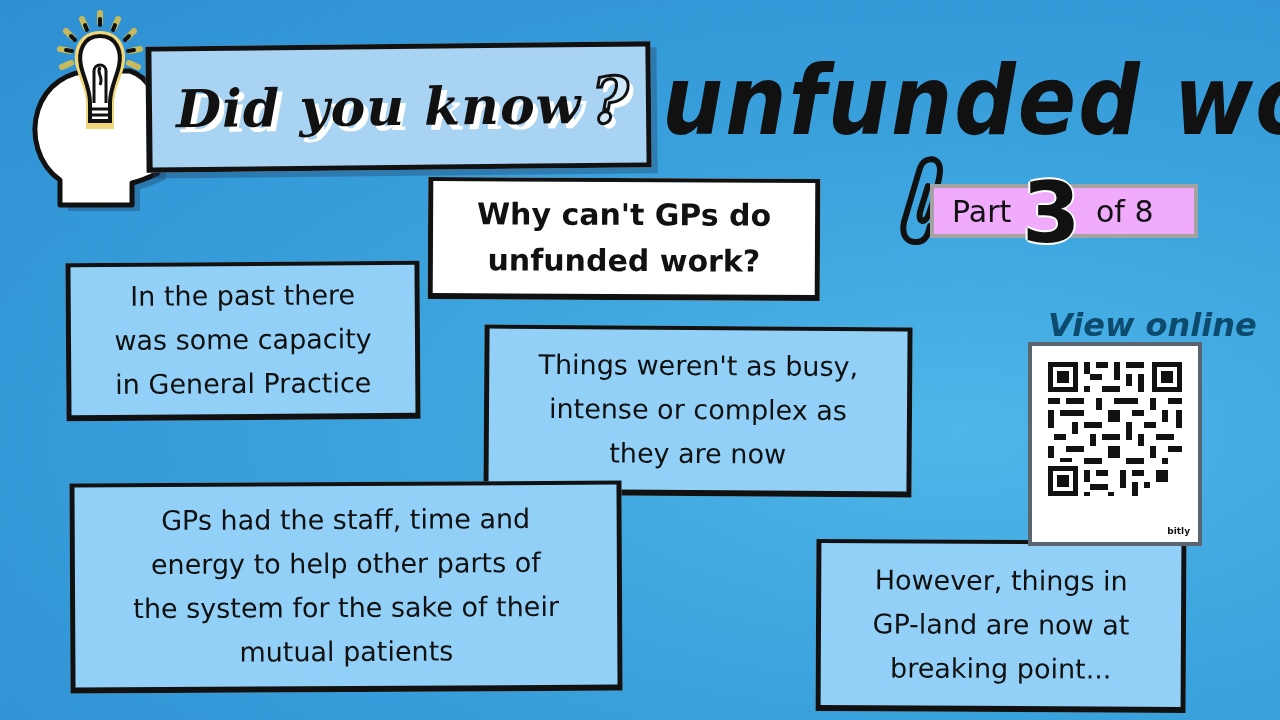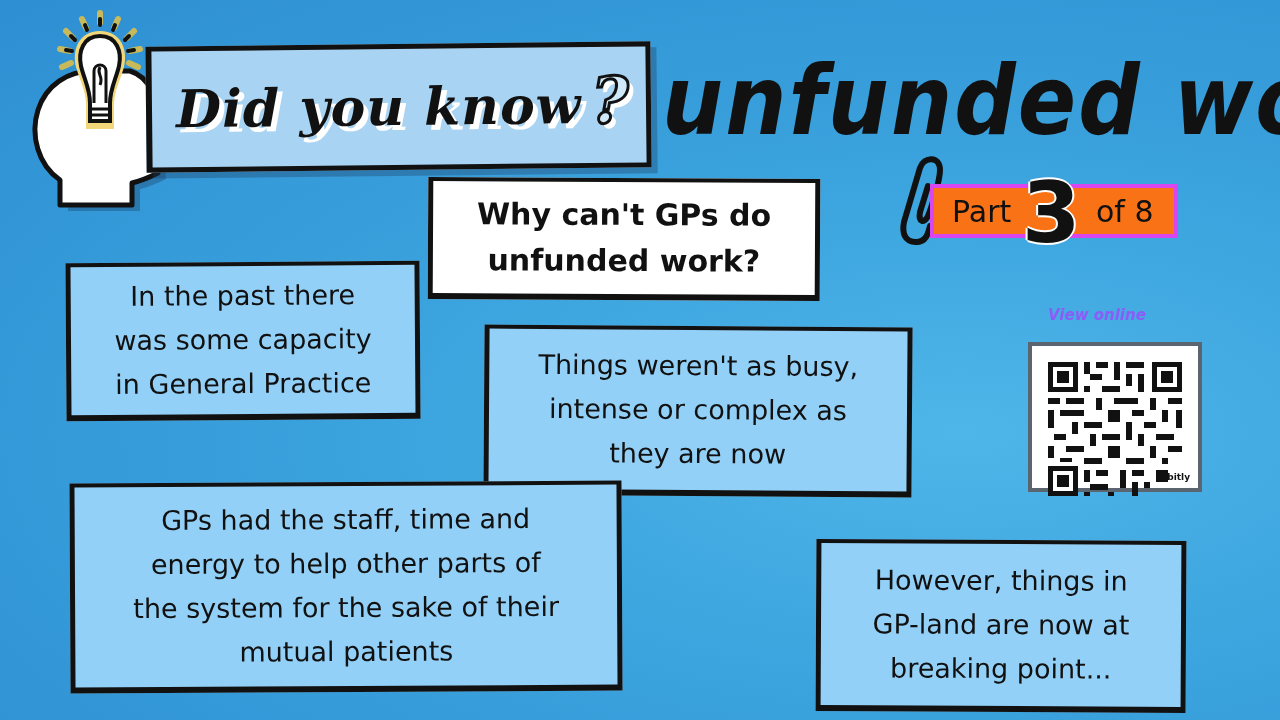--- a/index.html
+++ b/index.html
@@ -31,22 +31,22 @@
     }
     
     .title {
       left: 662px; top: 44px; font-family: "DejaVu Sans", sans-serif;
       font-size: 86px; font-weight: bold; color: #111; letter-spacing: 2px;
       white-space: nowrap; transform: scaleY(1.12); transform-origin: top left;
       font-style: italic;
     }
     
     .part-box {
-      left: 930px; top: 184px; width: 248px; height: 54px;
-      background: #f97316; border: 4px solid #d946ef; box-sizing: border-box;
+      left: 930px; top: 184px; width: 268px; height: 54px;
+      background: #f0abfc; border: 4px solid #a3a3a3; box-sizing: border-box;
     }
     .part-label {
       position: absolute; left: 18px; top: 6px; font-size: 30px; color: #111;
       font-family: "DejaVu Sans", sans-serif;
     }
     .part-num {
       position: absolute; left: 88px; top: -24px; font-size: 84px; font-weight: bold; color: #111;
       font-family: "DejaVu Sans", sans-serif;
       text-shadow: 2px 0 0 #fff, -2px 0 0 #fff, 0 2px 0 #fff, 0 -2px 0 #fff;
     }
@@ -62,25 +62,25 @@
       border-top: 4px solid #111; border-bottom: 6px solid #111;
       display: flex; align-items: center; justify-content: center; text-align: center;
       color: #111; font-family: "DejaVu Sans", sans-serif; font-size: 27px; line-height: 44px;
     }
     .box-white {
       background: #ffffff; font-weight: bold; font-size: 30px; line-height: 46px;
     }
     .box-line { display: block; white-space: nowrap; }
     
     .qr-label {
-      left: 1048px; top: 306px; font-size: 15px; color: #8b5cf6; font-weight: bold;
+      left: 1048px; top: 306px; font-size: 32px; color: #0c4a6e; font-weight: bold;
       font-family: "DejaVu Sans", sans-serif; font-style: italic;
     }
     .qr-frame {
-      left: 1028px; top: 342px; width: 174px; height: 150px;
+      left: 1028px; top: 342px; width: 174px; height: 204px;
       background: #fff; border: 4px solid #5a6570; box-sizing: border-box;
     }
     .qr-brand {
       position: absolute; right: 8px; bottom: 6px; font-size: 9px; font-weight: bold; color: #111;
       font-family: "DejaVu Sans", sans-serif;
     }
   </style>
 </head>
 <body>
 

